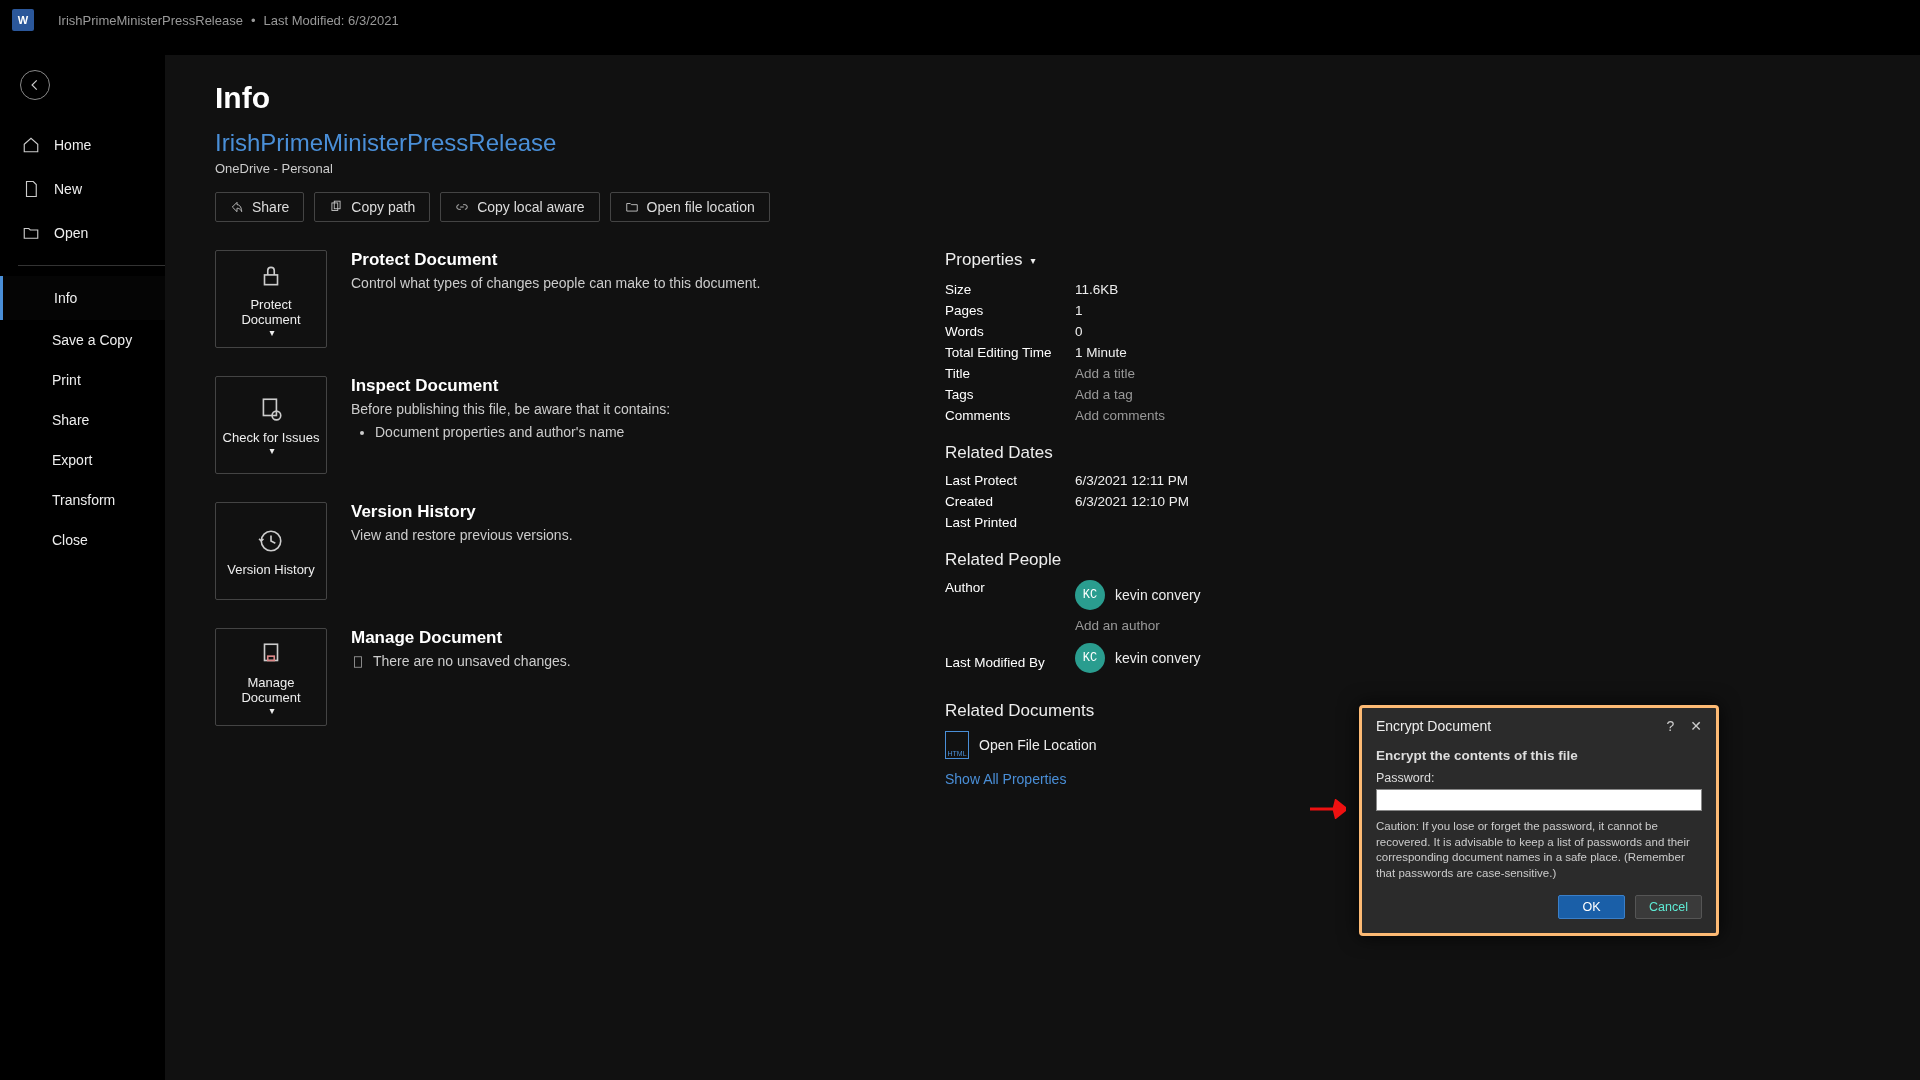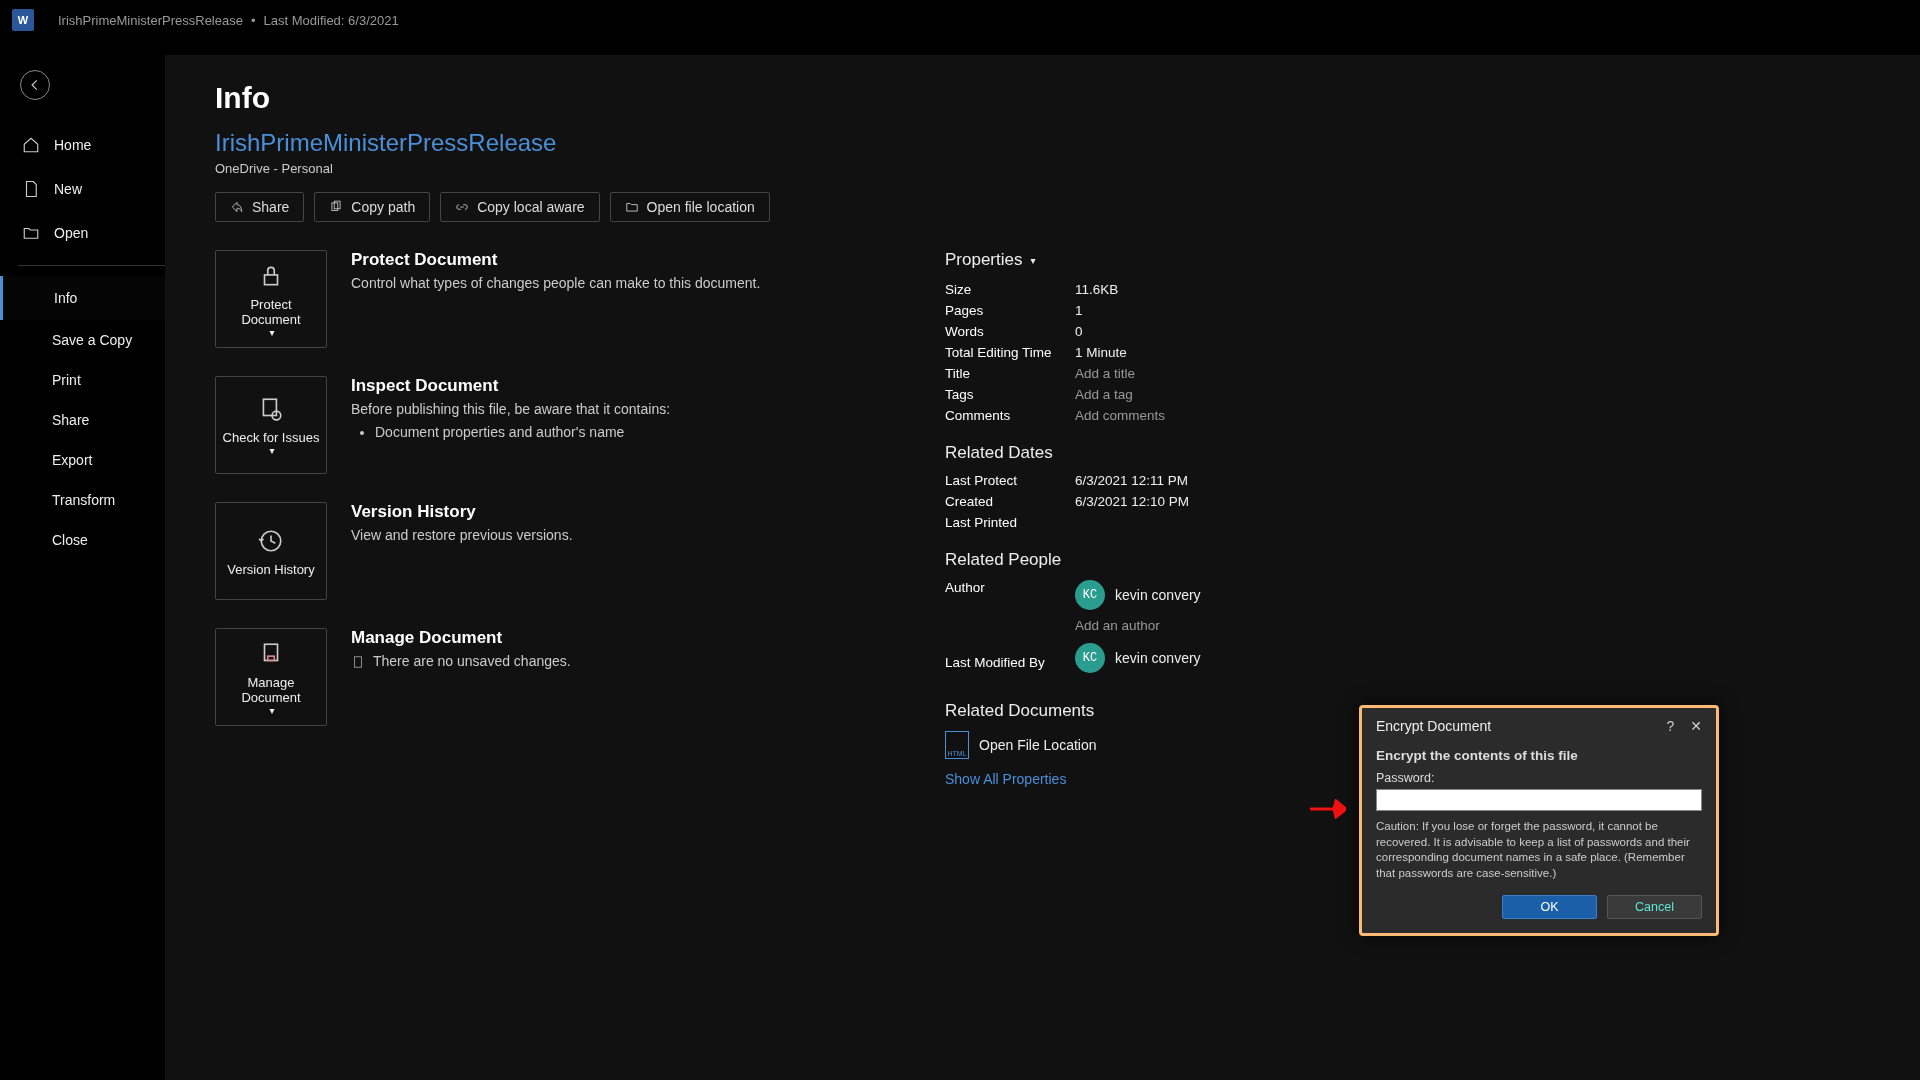--- a/index.html
+++ b/index.html
@@ -59,21 +59,21 @@
 .dialog { position: absolute; top: 705px; left: 1338px; width: 360px; background: #2b2b2b; border: 3px solid #fdba74; border-radius: 4px; box-shadow: 0 0 20px rgba(0,0,0,0.8); margin-left: 21px; }
 .dialog-title { display:flex; align-items:center; justify-content:space-between; padding: 10px 14px; font-size:14px; color:#eee;}
 .dialog-title .controls { display:flex; gap:16px; font-size:14px; color:#ccc;}
 .dialog-title .controls span{cursor:pointer;}
 .dialog-body { padding: 4px 14px 14px 14px; font-size: 12.5px; color: #ddd; }
 .dialog-body b { font-weight:600; font-size:13.5px;}
 .dialog-body .pw-label { margin-top:8px; display:block; }
 .dialog-body input { width: 100%; margin-top: 4px; height: 22px; background: #fff; border: 1px solid #888; padding: 2px 4px; font-size:13px;}
 .dialog-body .caution { margin-top: 8px; font-size: 11.5px; line-height: 1.35; color:#ccc;}
 .dialog-buttons { display:flex; justify-content:flex-end; gap:10px; padding: 0 14px 14px 14px;}
-.dialog-buttons button { width: 95px; height: 24px; font-size: 12.5px; cursor:pointer; border-radius:2px;}
+.dialog-buttons button { width: 67px; height: 24px; font-size: 12.5px; cursor:pointer; border-radius:2px;}
 .ok-btn { background: #1a5fa8; border: 1px solid #3a7fc8; color:#fff;}
 .cancel-btn { background: #3a3a3a; border:1px solid #555; color:#5eead4;}
 
 .red-arrow { position:absolute; top: 799px; left: 1310px; width: 36px; height: 20px; pointer-events:none;}
 .red-arrow svg { width:100%; height:100%;}
 
 .chev { font-size:10px; margin-left:2px;}
 .html-icon-box{width:24px;height:28px;border:1.5px solid #4a8fd8;display:flex;align-items:flex-end;justify-content:center;font-size:7px;color:#4a8fd8;padding-bottom:1px;}
 </style>
 </head>

